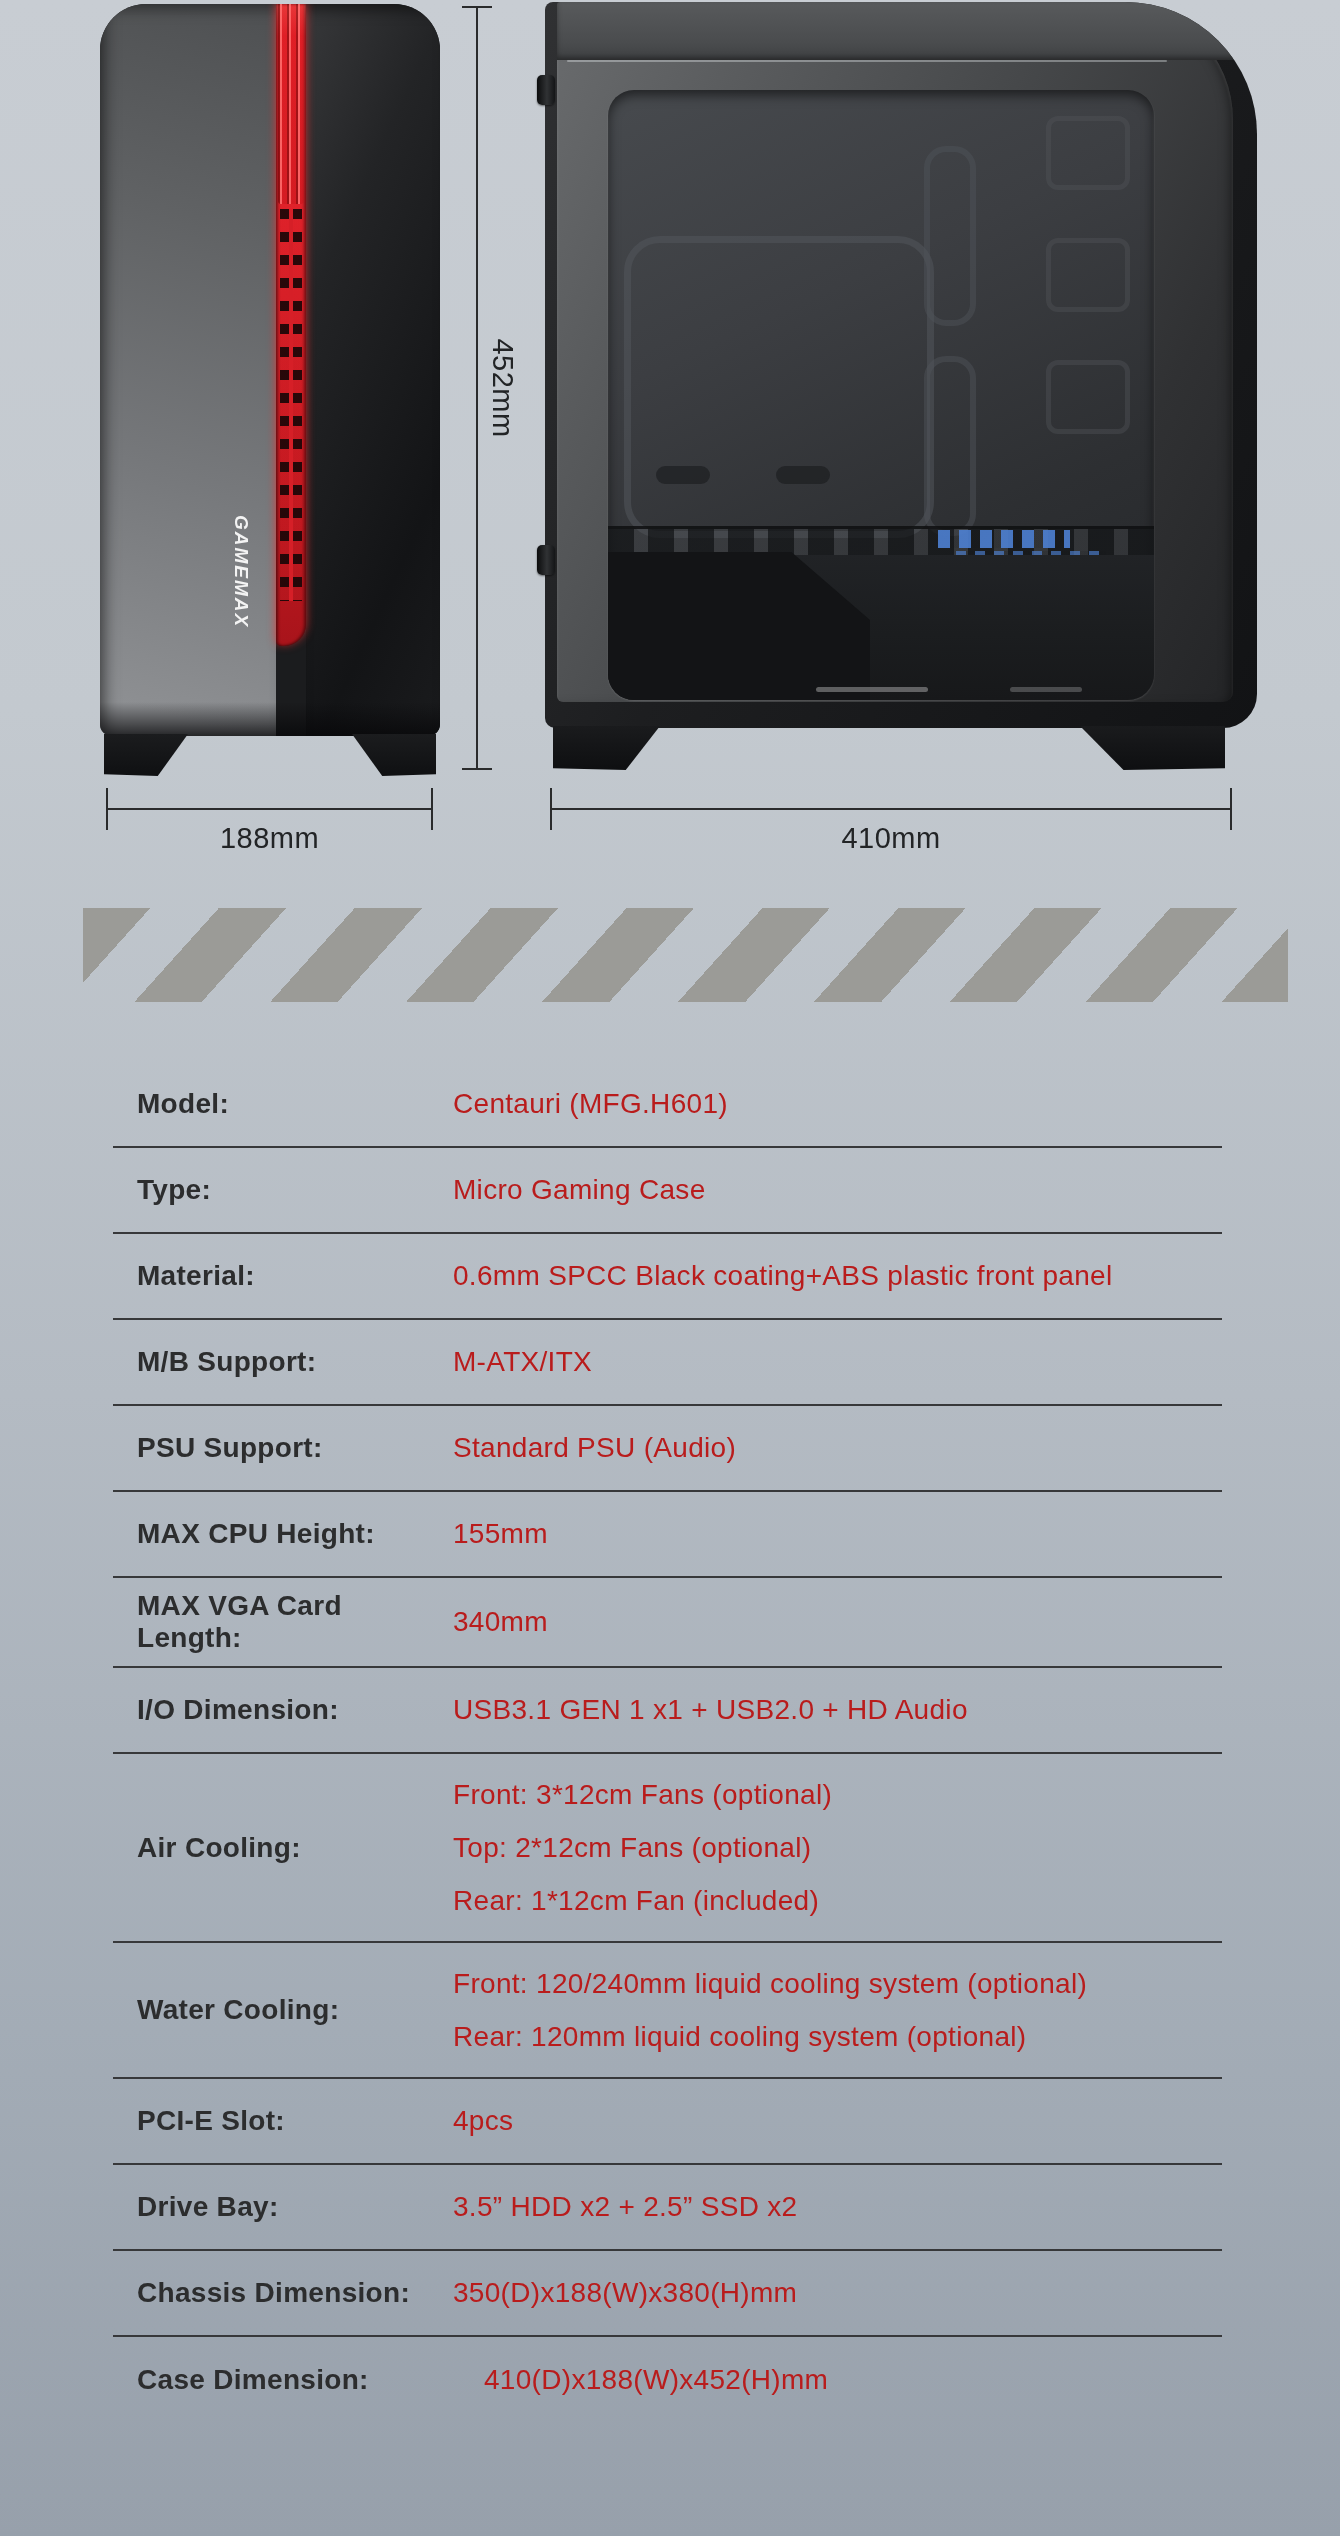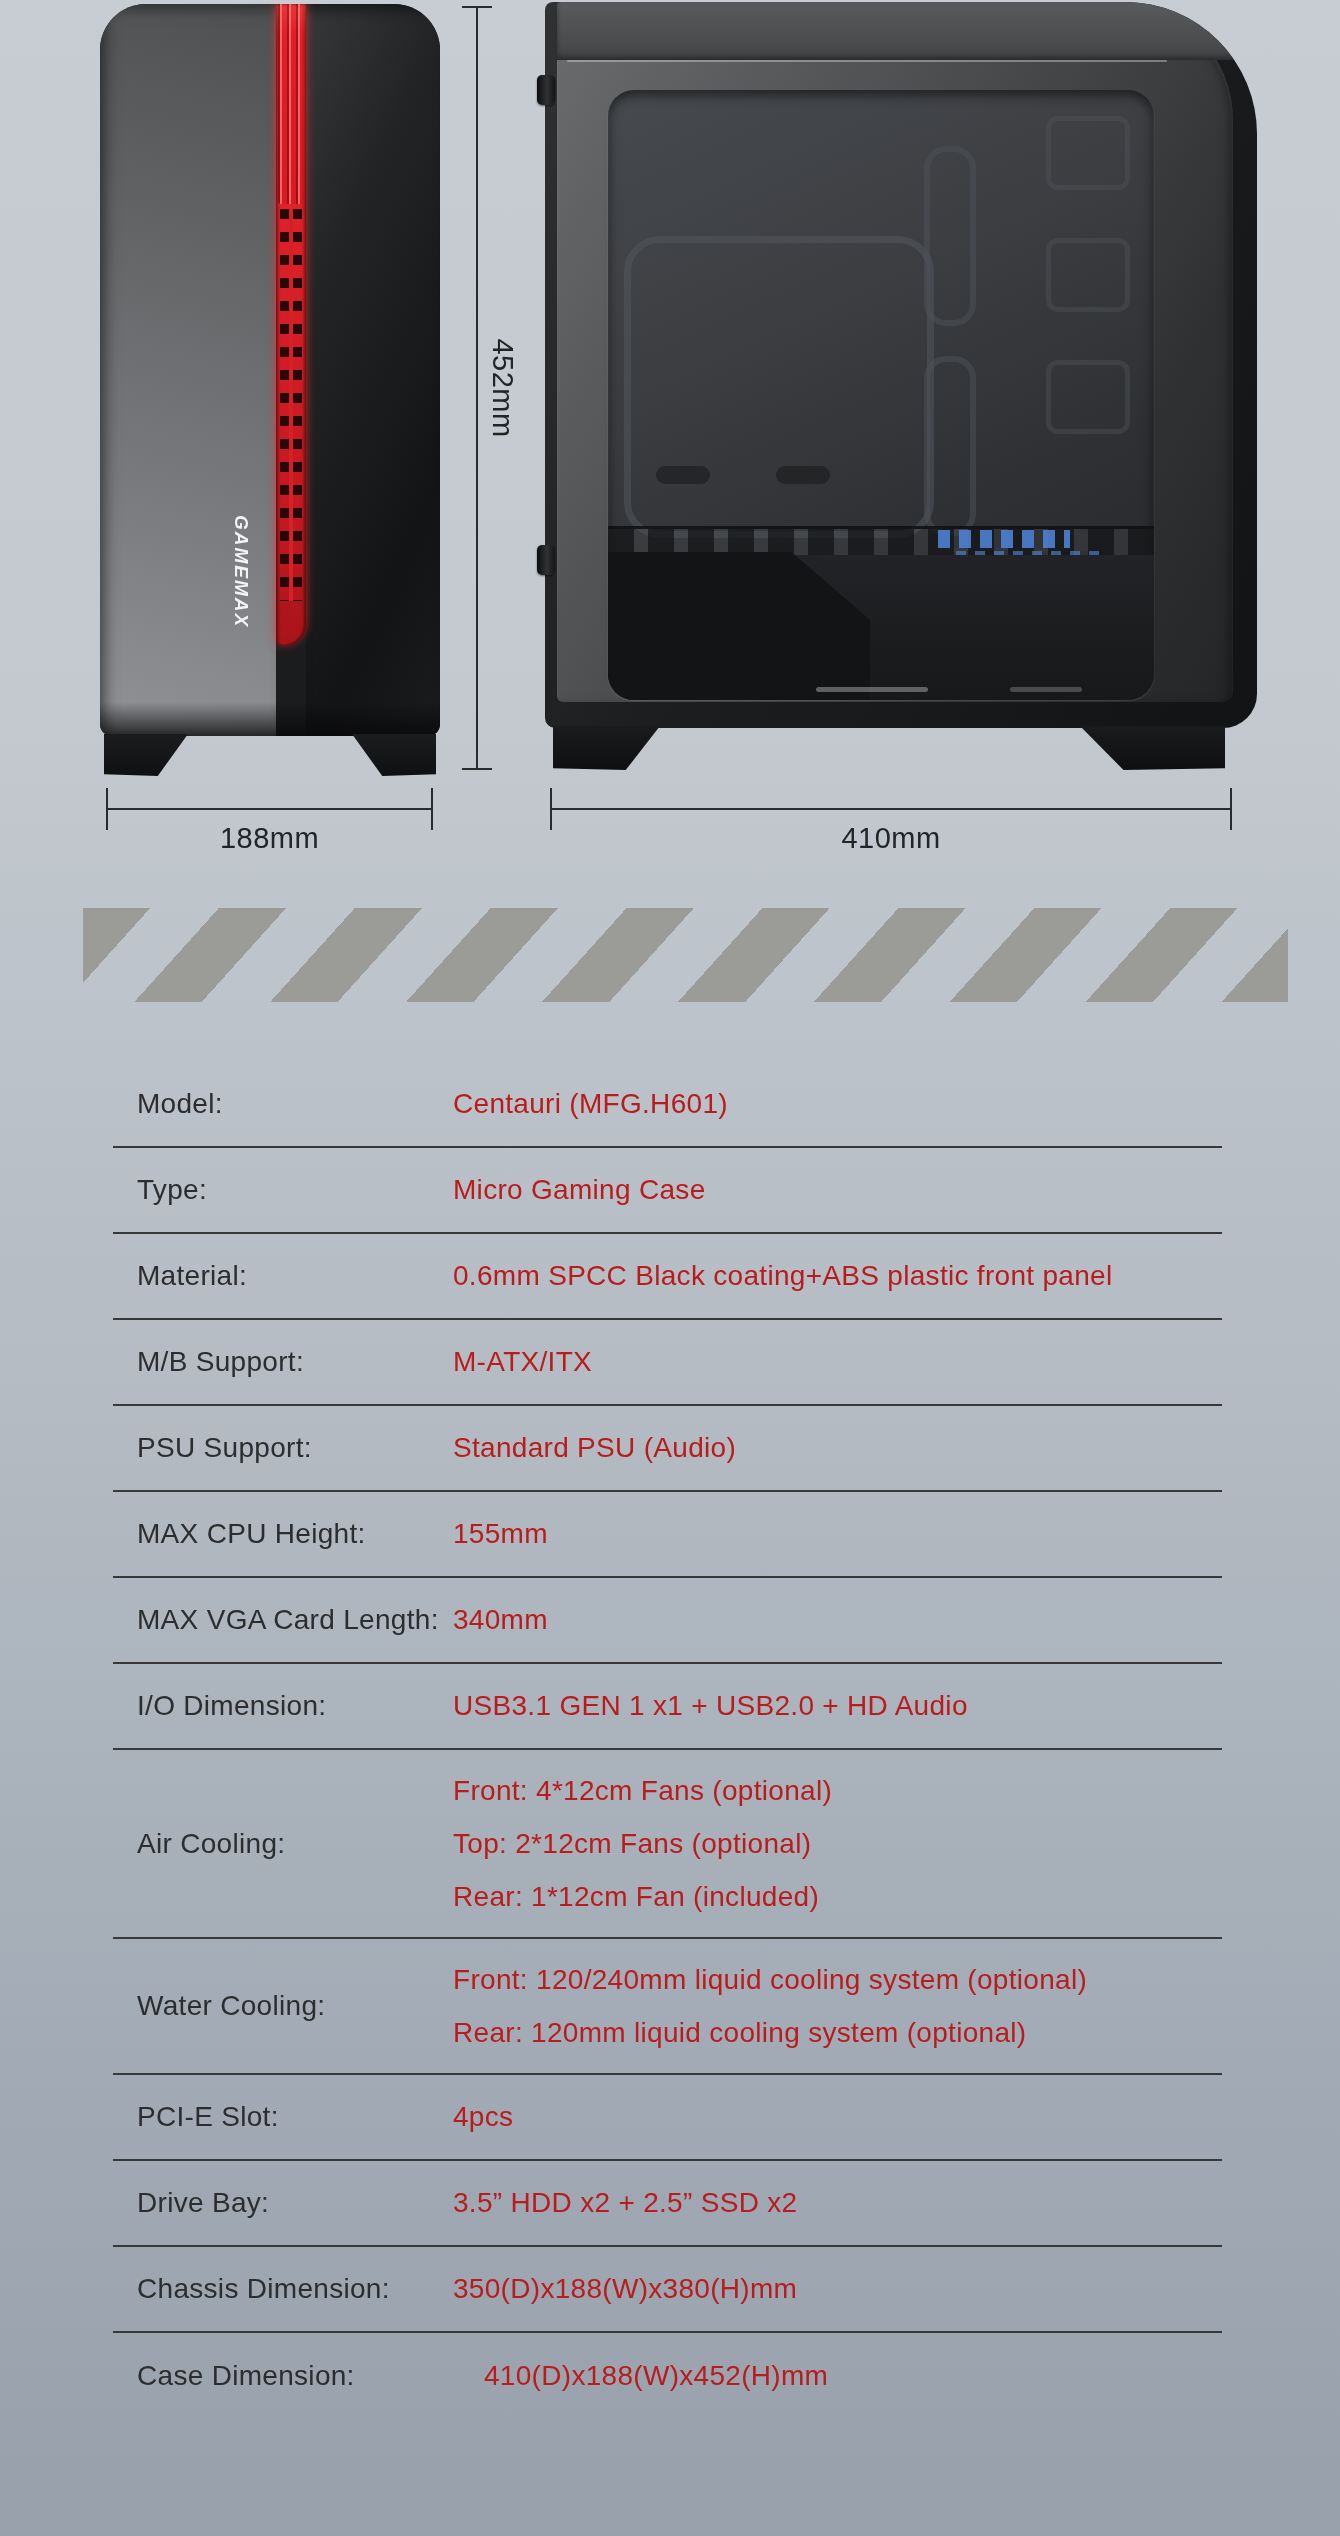--- a/index.html
+++ b/index.html
@@ -104,21 +104,21 @@
   .stripes-band{left:83px;top:908px;width:1205px;height:94px;
     background:repeating-linear-gradient(132deg,#9b9b97 0 50px, rgba(0,0,0,0) 50px 101px);}
 
   
   .spec-table{left:113px;top:1062px;width:1109px;}
   .spec-row{display:flex;align-items:center;box-sizing:border-box;min-height:86px;padding:12px 0;
     border-bottom:2px solid #37383a;}
   .spec-row:last-child{border-bottom:none;gap:31px;}
   .spec-row.multi{padding:14px 0;}
   .spec-label{width:340px;box-sizing:border-box;padding-left:24px;flex:none;
-    font-size:28px;color:#2c2d2e;letter-spacing:.3px;}
+    font-size:28px;color:#2c2d2e;letter-spacing:.3px;font-weight:bold;}
   .spec-value{flex:1;font-size:28px;color:#b91c1c;letter-spacing:.3px;}
   .spec-value .value-line{line-height:36px;}
   .spec-row.multi .spec-value .value-line{line-height:53px;}
 </style>
 </head>
 <body>
 
 <div class="abs front-case">
   <div class="fc-body">
     <div class="fc-left"></div>
@@ -233,21 +233,21 @@
     </div>
     <div class="spec-row">
       <div class="spec-label">I/O Dimension:</div>
       <div class="spec-value">
         <div class="value-line">USB3.1 GEN 1 x1 + USB2.0 + HD Audio</div>
       </div>
     </div>
     <div class="spec-row multi">
       <div class="spec-label">Air Cooling:</div>
       <div class="spec-value">
-        <div class="value-line">Front: 4*12cm Fans (optional)</div>
+        <div class="value-line">Front: 3*12cm Fans (optional)</div>
         <div class="value-line">Top: 2*12cm Fans (optional)</div>
         <div class="value-line">Rear: 1*12cm Fan (included)</div>
       </div>
     </div>
     <div class="spec-row multi">
       <div class="spec-label">Water Cooling:</div>
       <div class="spec-value">
         <div class="value-line">Front: 120/240mm liquid cooling system (optional)</div>
         <div class="value-line">Rear: 120mm liquid cooling system (optional)</div>
       </div>

